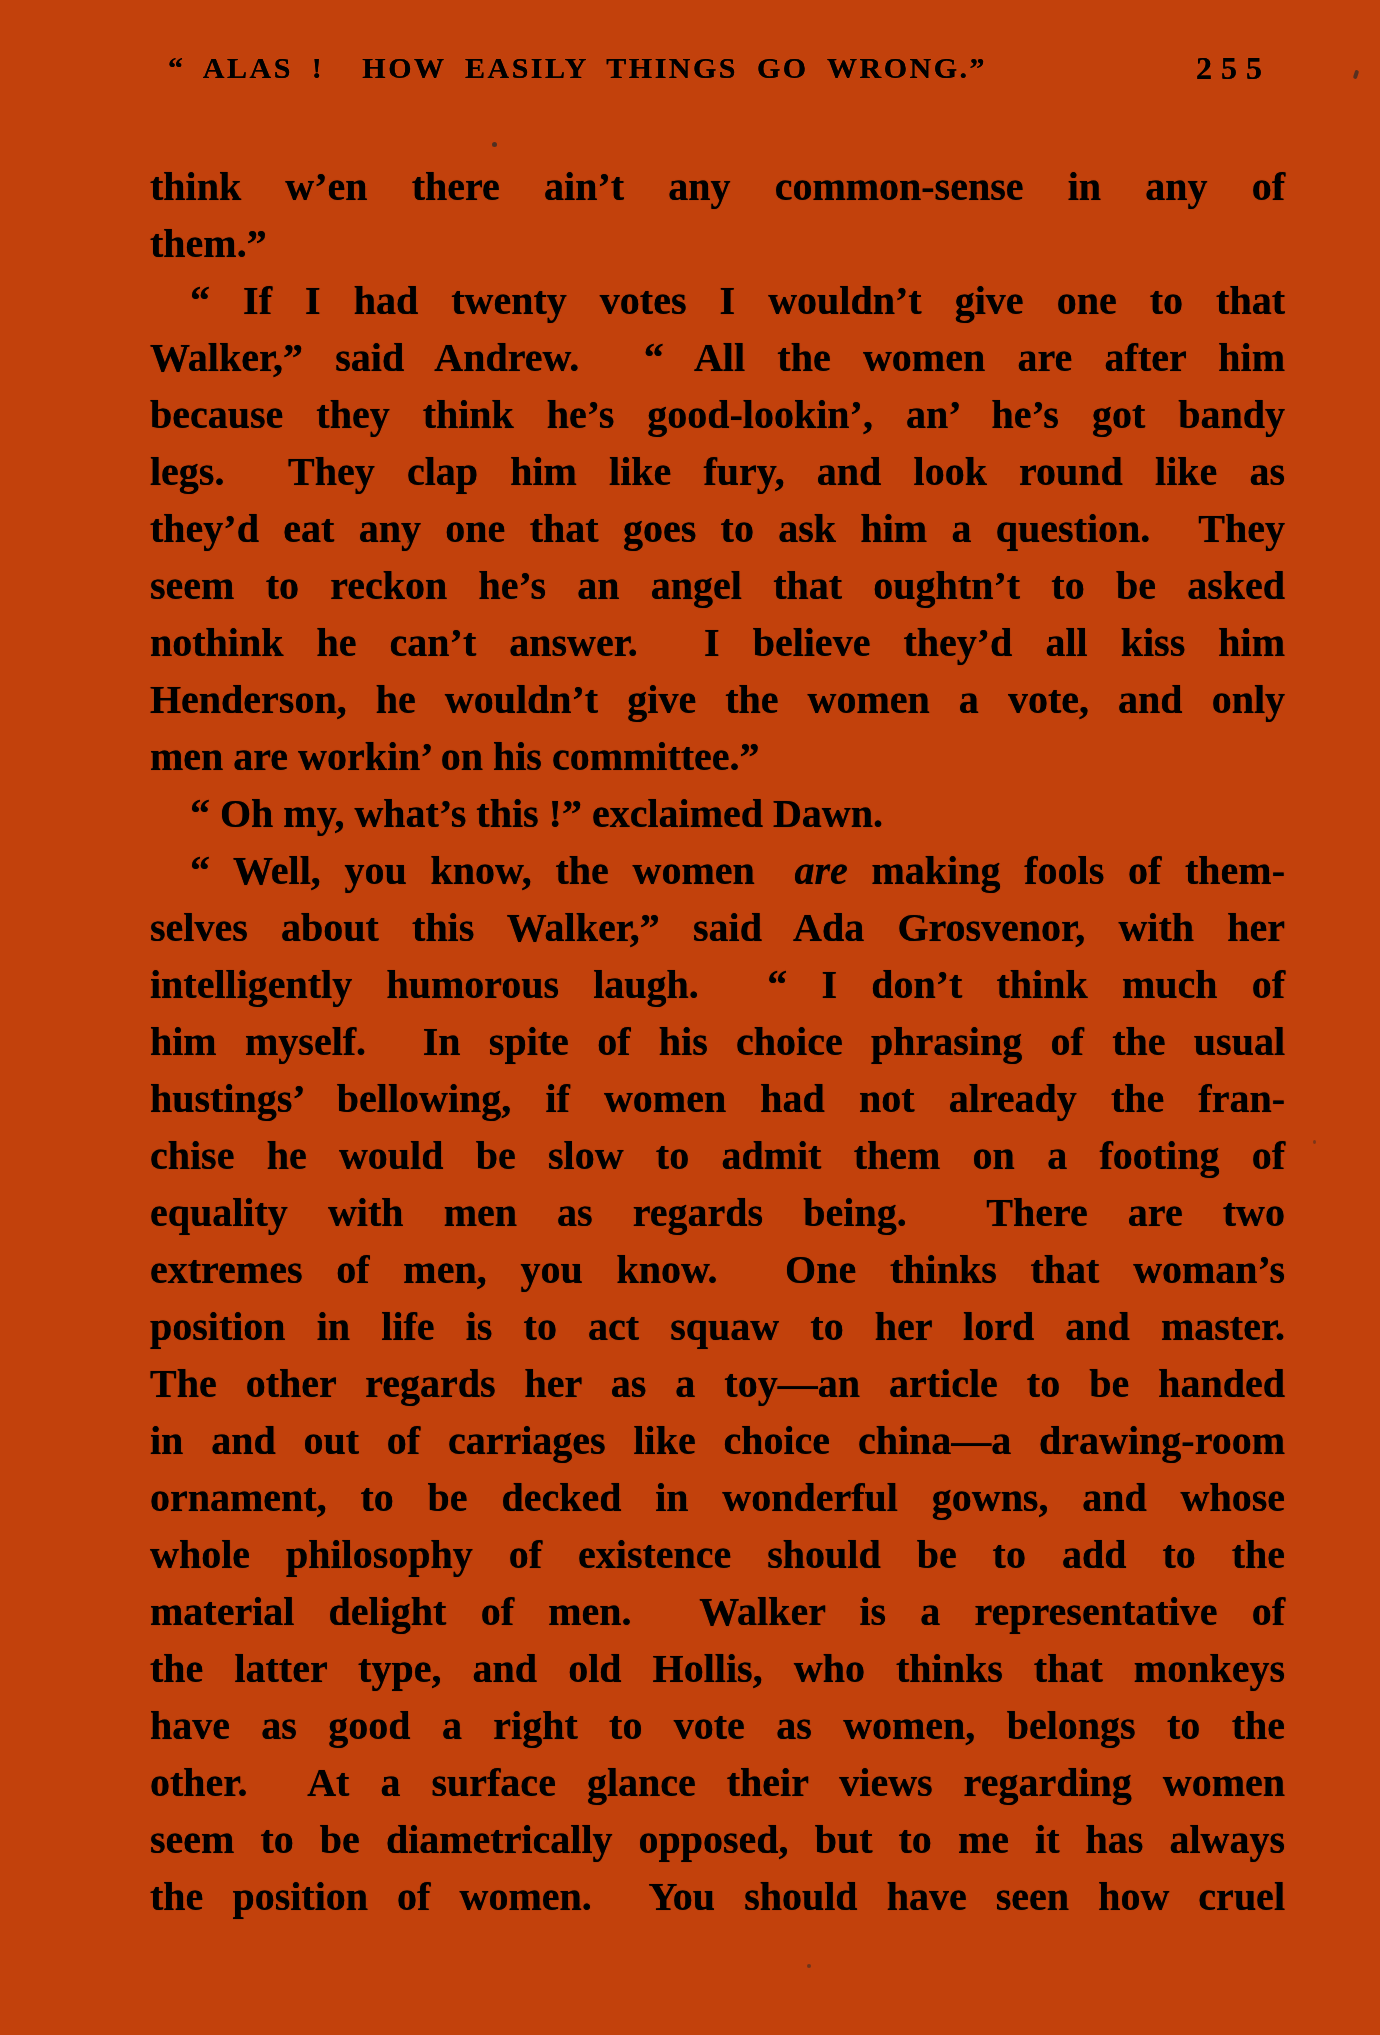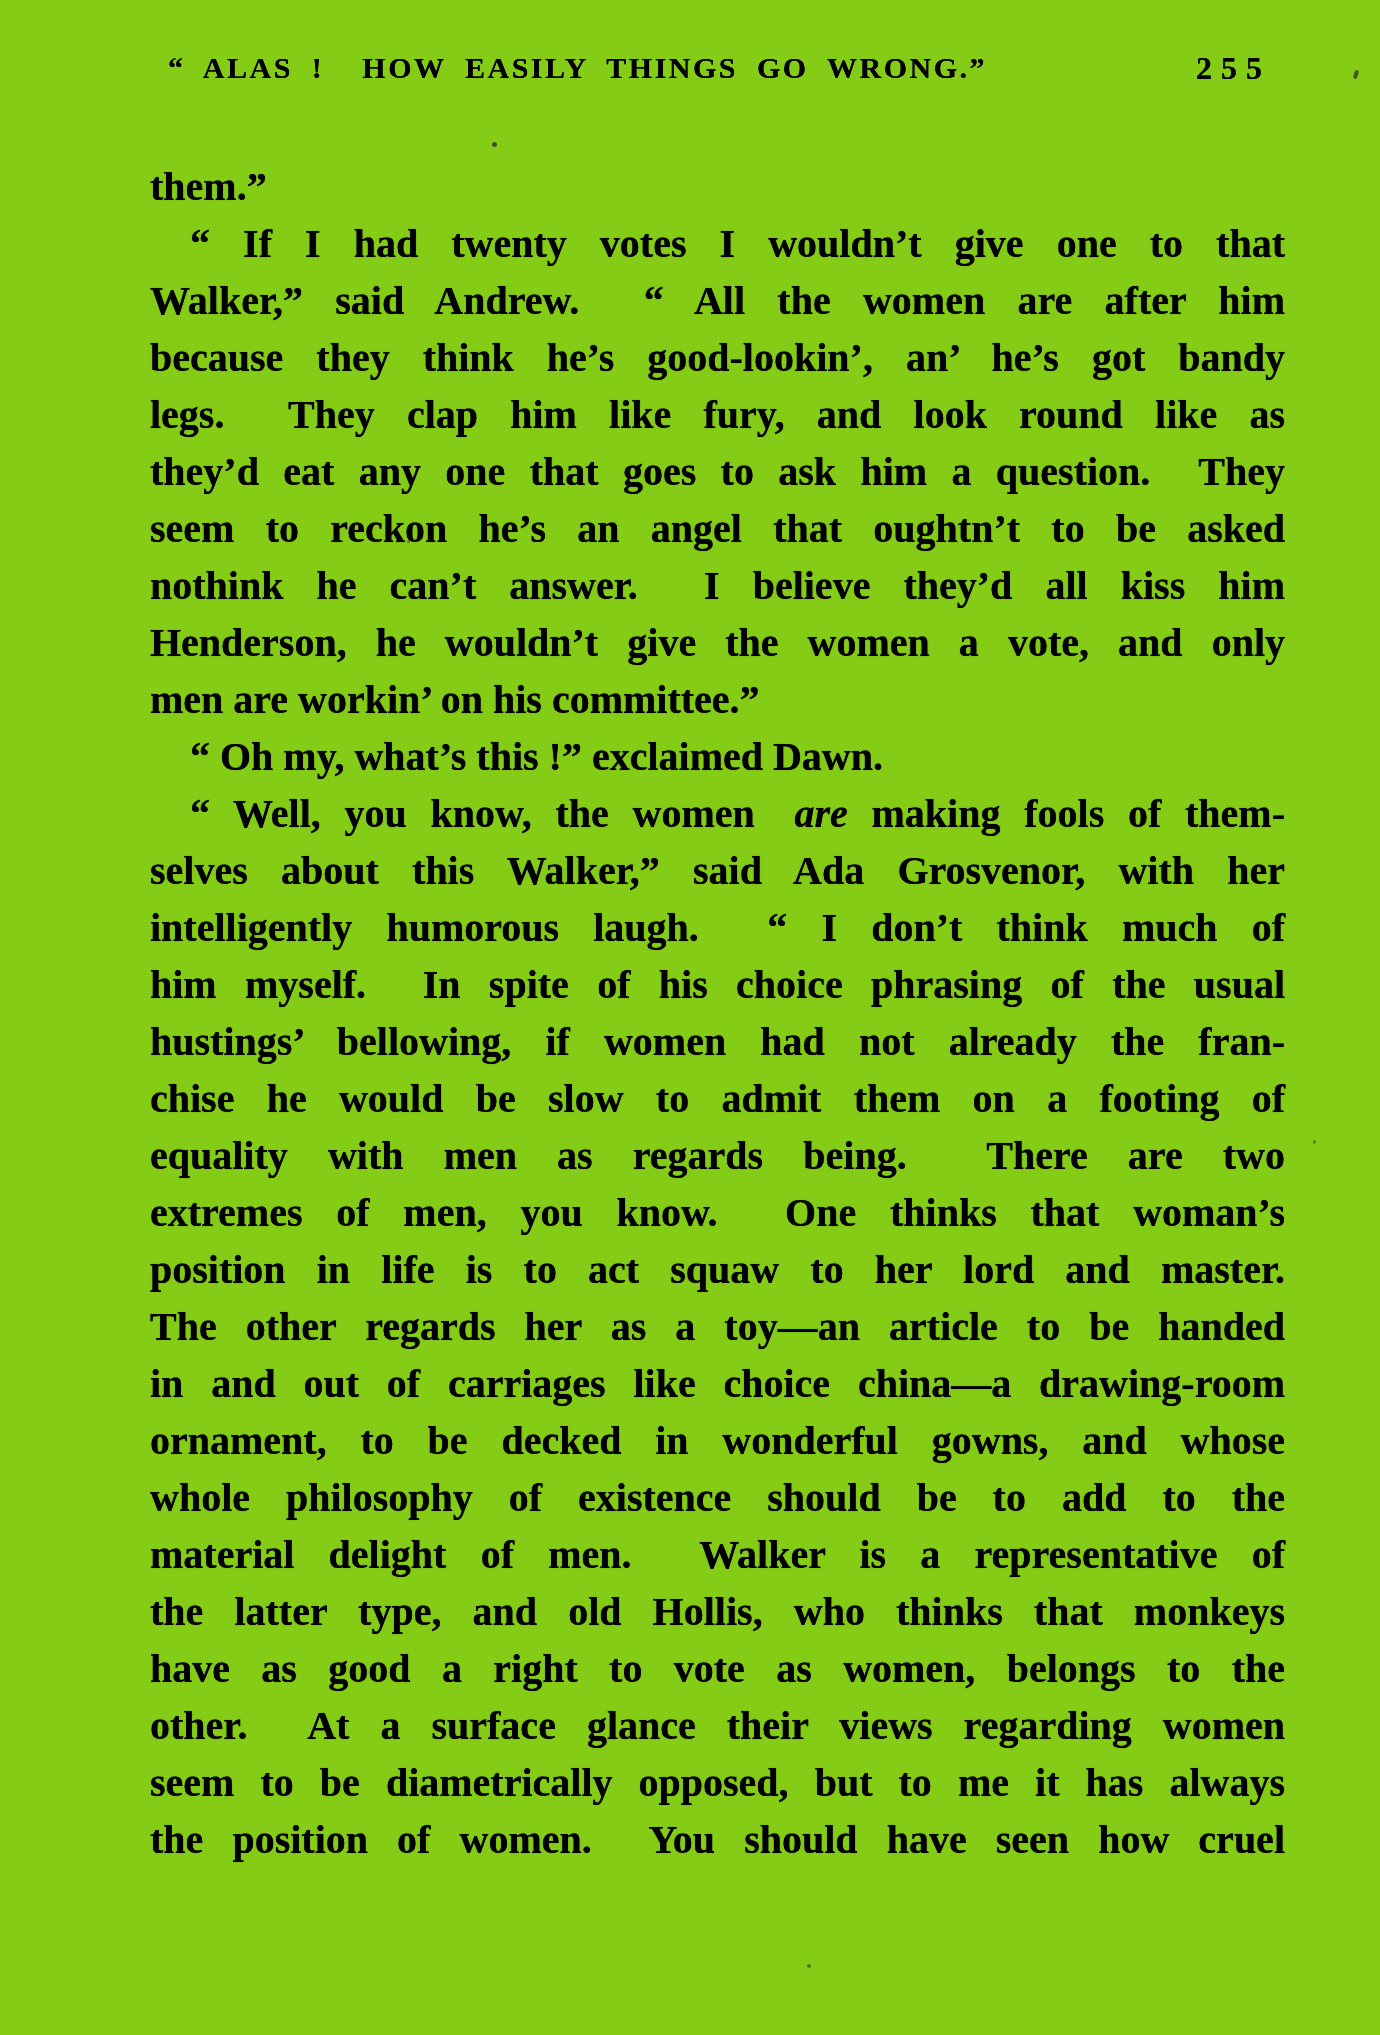--- a/index.html
+++ b/index.html
@@ -4,21 +4,21 @@
 <style>
   html, body {
     margin: 0;
     padding: 0;
     background: #e8e8e8;
   }
   .page {
     position: relative;
     width: 1380px;
     height: 2035px;
-    background: #84cc16;
+    background: #c2410c;
     color: #000;
     font-family: "Liberation Serif", serif;
     overflow: hidden;
   }
   .running-header {
     position: absolute;
     top: 46px;
     left: 150px;
     width: 1135px;
     height: 46px;
@@ -83,20 +83,21 @@
 <body>
 
 <div class="page">
 
   <div class="running-header">
     <span class="title">“ ALAS !&nbsp; HOW EASILY THINGS GO WRONG.”</span>
     <span class="folio">255</span>
   </div>
 
   <div class="page-body">
+      <div class="line"><span>think w’en there ain’t any common-sense in any of</span></div>
       <div class="line para-end"><span>them.”</span></div>
       <div class="line indent"><span>“ If I had twenty votes I wouldn’t give one to that</span></div>
       <div class="line"><span>Walker,” said Andrew.&nbsp; “ All the women are after him</span></div>
       <div class="line"><span>because they think he’s good-lookin’, an’ he’s got bandy</span></div>
       <div class="line"><span>legs.&nbsp; They clap him like fury, and look round like as</span></div>
       <div class="line"><span>they’d eat any one that goes to ask him a question.&nbsp; They</span></div>
       <div class="line"><span>seem to reckon he’s an angel that oughtn’t to be asked</span></div>
       <div class="line"><span>nothink he can’t answer.&nbsp; I believe they’d all kiss him</span></div>
       <div class="line"><span>Henderson, he wouldn’t give the women a vote, and only</span></div>
       <div class="line para-end"><span>men are workin’ on his committee.”</span></div>

